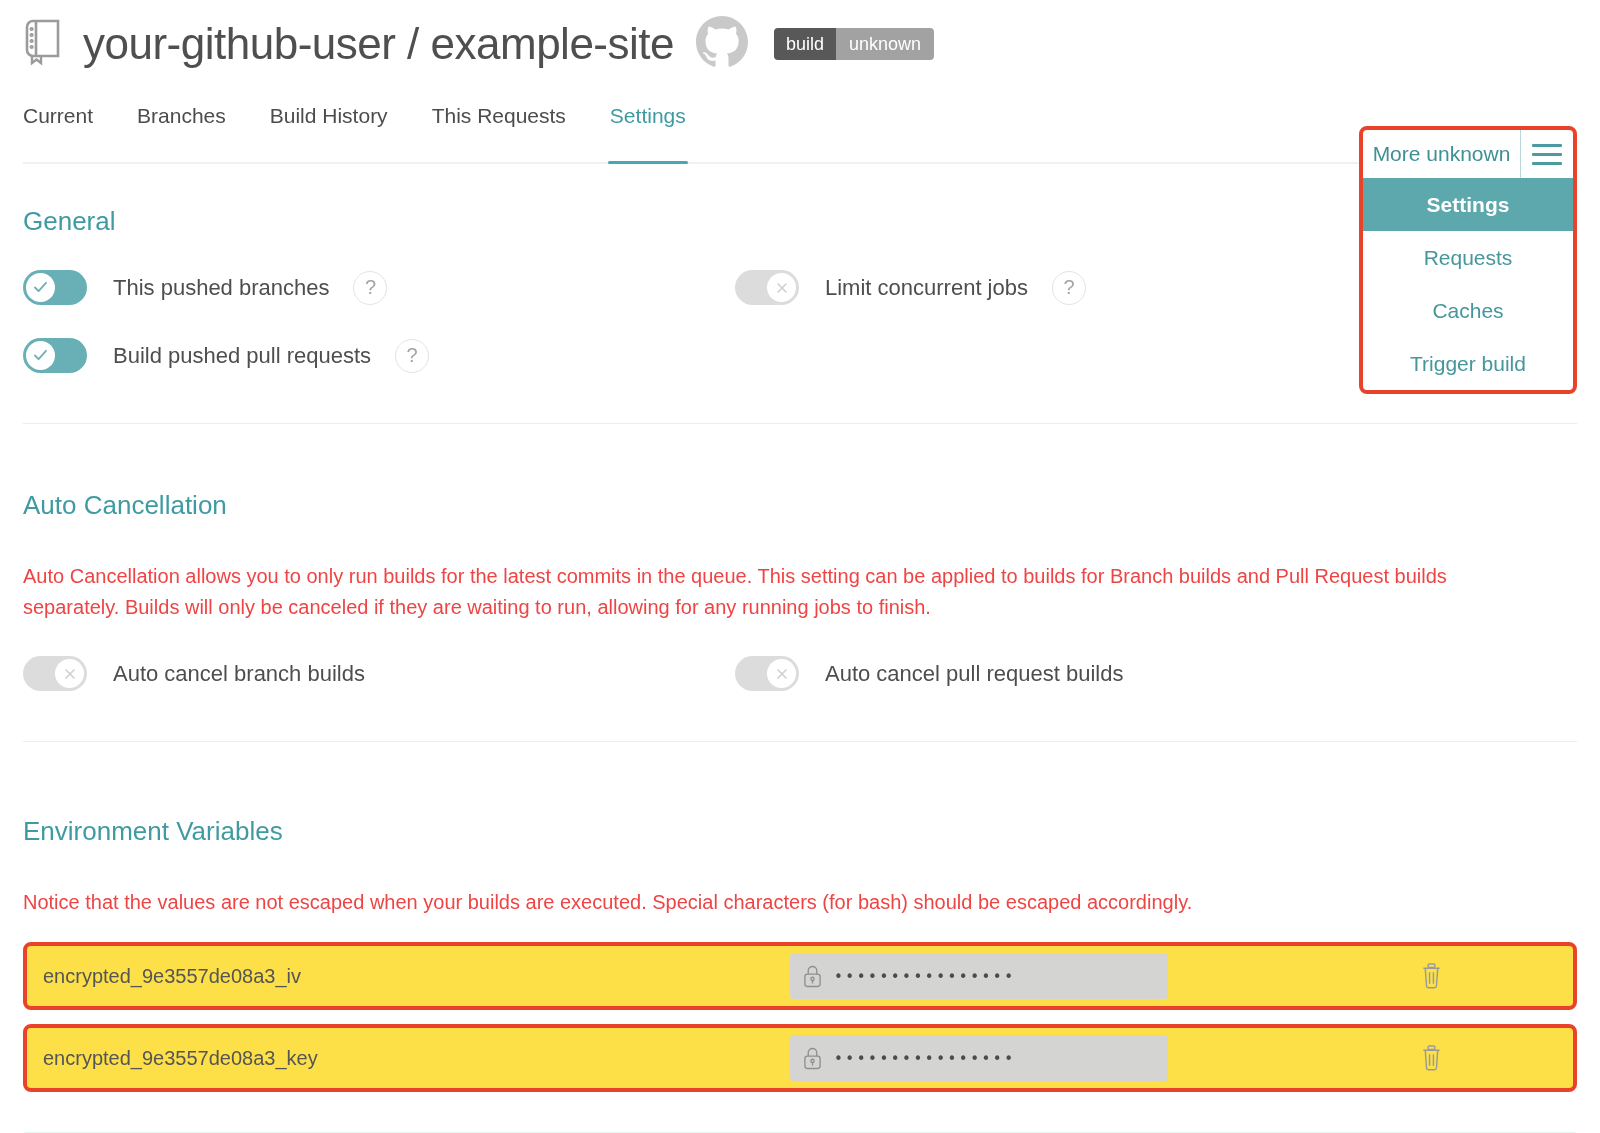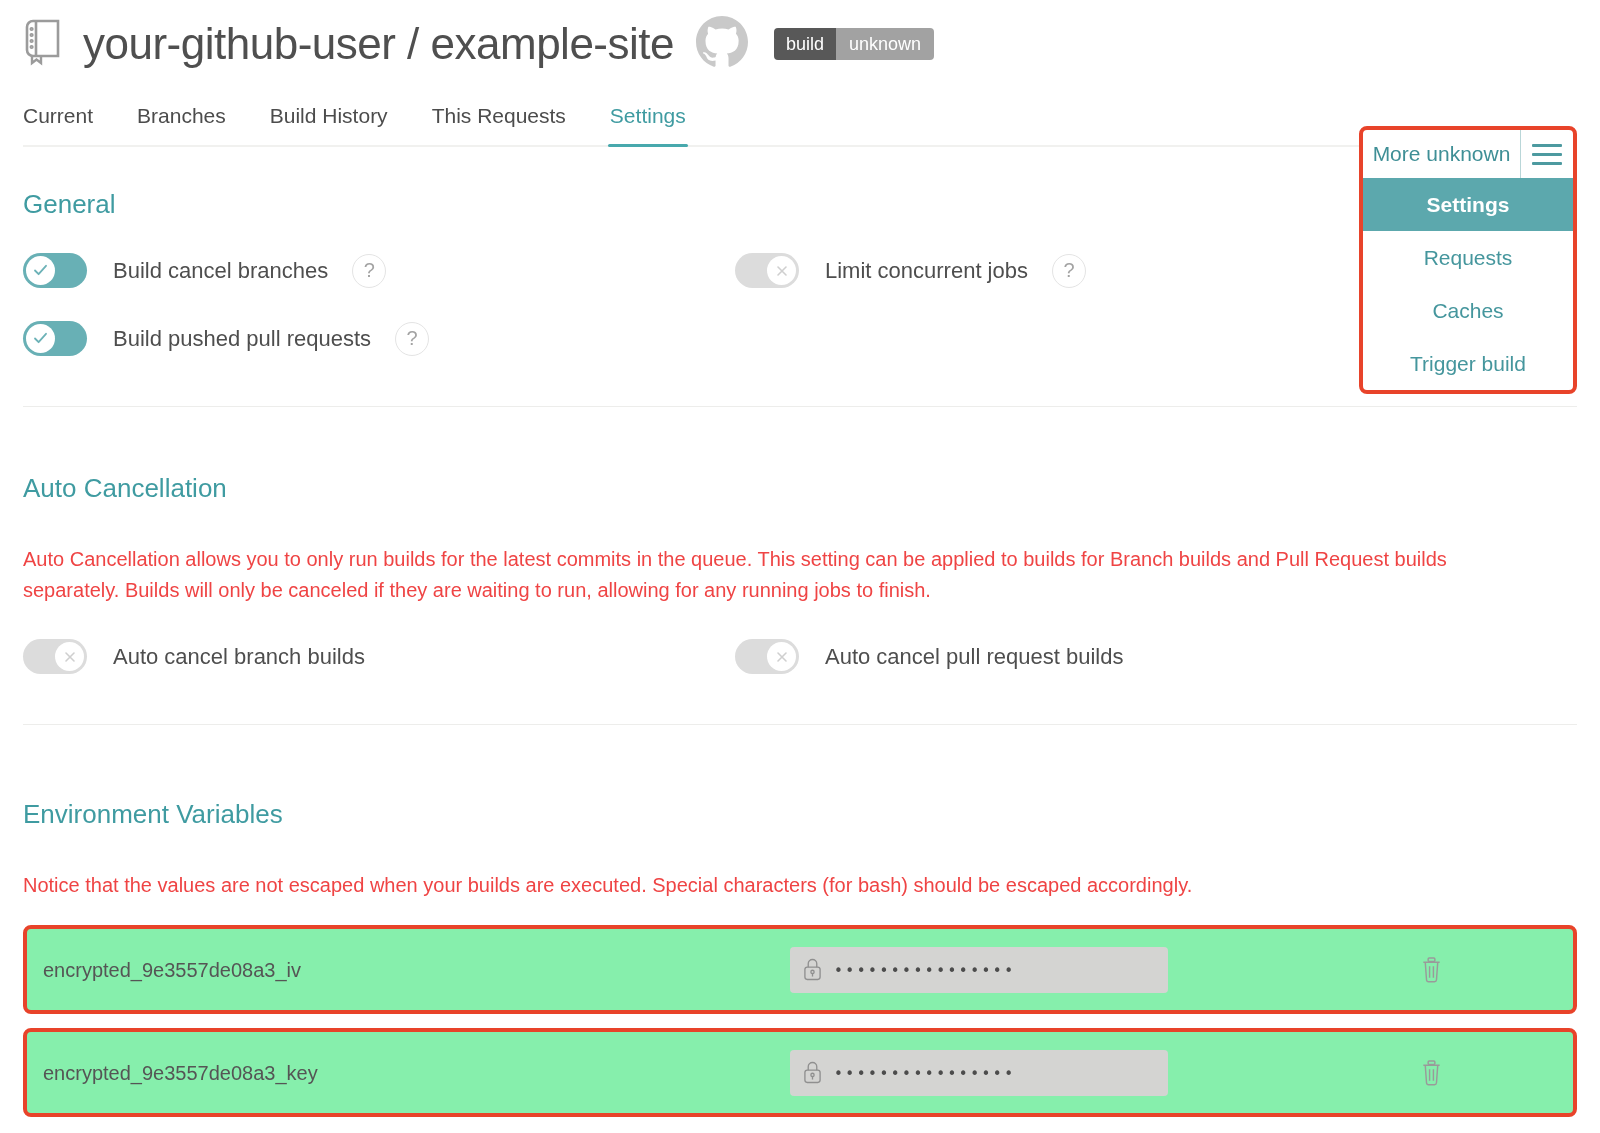--- a/index.html
+++ b/index.html
@@ -15,21 +15,21 @@
   .repo-icon { flex:none; margin-right:20px; }
   .title { font-size:44px; font-weight:400; color:#4f4f4f; letter-spacing:-0.5px; white-space:nowrap; }
   .gh-icon { flex:none; margin-left:22px; }
   .badge { display:flex; height:32px; border-radius:4px; overflow:hidden; font-size:18px;
            color:#fff; margin-left:26px; white-space:nowrap; }
   .badge .b-left  { background:#585858; padding:0 12px; display:flex; align-items:center; }
   .badge .b-right { background:#a2a2a2; padding:0 13px; display:flex; align-items:center; }
 
   
   .tabs { display:flex; gap:44px; margin-top:32px; border-bottom:2px solid #f1f1ef; }
-  .tab { font-size:21px; color:#4c4c4c; padding-bottom:17px; cursor:pointer; position:relative; }
+  .tab { font-size:21px; color:#4c4c4c; padding-bottom:34px; cursor:pointer; position:relative; }
   .tab.active { color:#3f9ba1; }
   .tab.active::after { content:""; position:absolute; left:-2px; right:-2px; bottom:-2px;
                        height:3px; background:#48a9ad; border-radius:2px; }
 
   
   .more-box { position:absolute; top:126px; right:23px; width:218px; background:#fff;
               border:4px solid #e8432a; border-radius:8px; z-index:10; overflow:hidden; }
   .more-header { display:flex; align-items:stretch; height:48px; }
   .more-label { flex:1; display:flex; align-items:center; justify-content:center;
                 color:#3f8f96; font-size:21px; cursor:pointer; }
@@ -60,22 +60,22 @@
   .t-label { font-size:22px; color:#4e4e4e; margin-left:26px; }
   .help { width:34px; height:34px; border:1px solid #e4e4e4; border-radius:50%; color:#a3a3a3;
           font-size:20px; display:flex; align-items:center; justify-content:center;
           margin-left:24px; flex:none; cursor:pointer; }
 
   .divider { border:none; border-top:1px solid #ededeb; margin-top:50px; }
 
   .body-text { font-size:20px; line-height:31px; color:#ef4444; margin-top:40px; max-width:1462px; }
 
   
-  .env-row { position:relative; height:89px; border:4px solid #e8432a; border-radius:8px;
-             background:#86efac; margin-top:14px; }
+  .env-row { position:relative; height:68px; border:4px solid #e8432a; border-radius:8px;
+             background:#fde047; margin-top:14px; }
   .env-row.first { margin-top:24px; }
   .env-name { position:absolute; left:16px; top:50%; transform:translateY(-50%);
               font-size:20px; color:#555; }
   .env-value { position:absolute; left:763px; top:50%; transform:translateY(-50%);
                width:378px; height:46px; background:#d4d4d2; border-radius:4px;
                display:flex; align-items:center; padding:0 13px; gap:12px; cursor:pointer; }
   .dots { font-size:15px; letter-spacing:2.5px; color:#4c4c4c; padding-top:2px;
           font-family:"DejaVu Sans", sans-serif; }
   .trash { position:absolute; right:130px; top:50%; transform:translateY(-50%); cursor:pointer;
            display:flex; }
@@ -139,21 +139,21 @@
 
   <div class="toggle-row">
     <div class="t-item t-left">
       <span class="toggle on">
         <span class="knob">
           <svg width="15" height="13" viewBox="0 0 15 13" fill="none">
               <path d="M2 6.5 L5.6 10.2 L13 1.8" stroke="#6cb2b7" stroke-width="1.8" stroke-linecap="round" stroke-linejoin="round"></path>
             </svg>
         </span>
       </span>
-      <span class="t-label">Build cancel branches</span>
+      <span class="t-label">This pushed branches</span>
       <span class="help">?</span>
     </div>
     <div class="t-item">
       <span class="toggle off">
         <span class="knob">
           <svg width="12" height="12" viewBox="0 0 12 12">
               <path d="M2 2 L10 10 M10 2 L2 10" stroke="#cfcfcf" stroke-width="1.6" stroke-linecap="round"></path>
             </svg>
         </span>
       </span>

